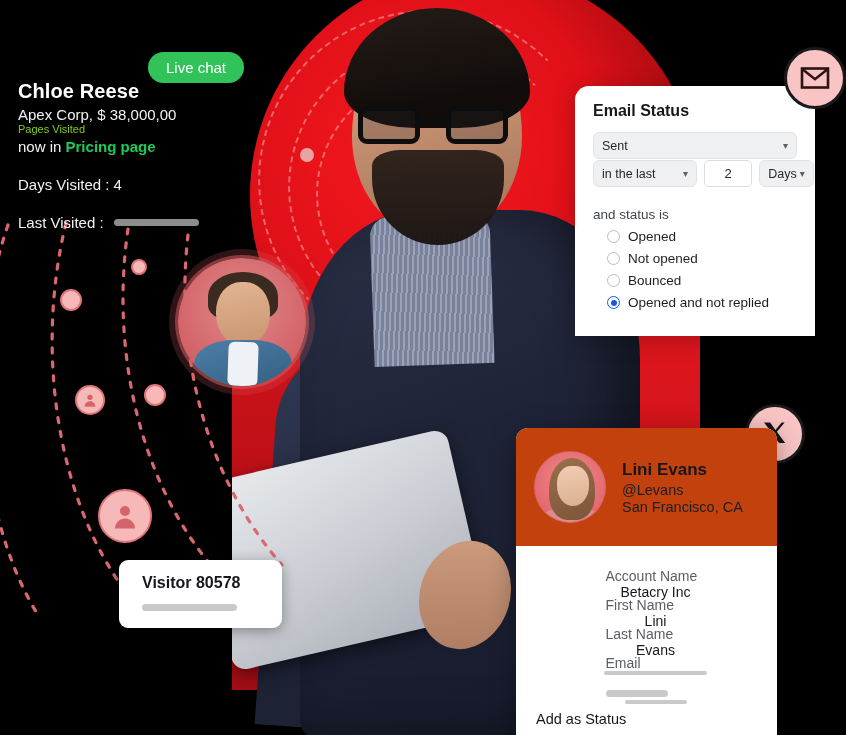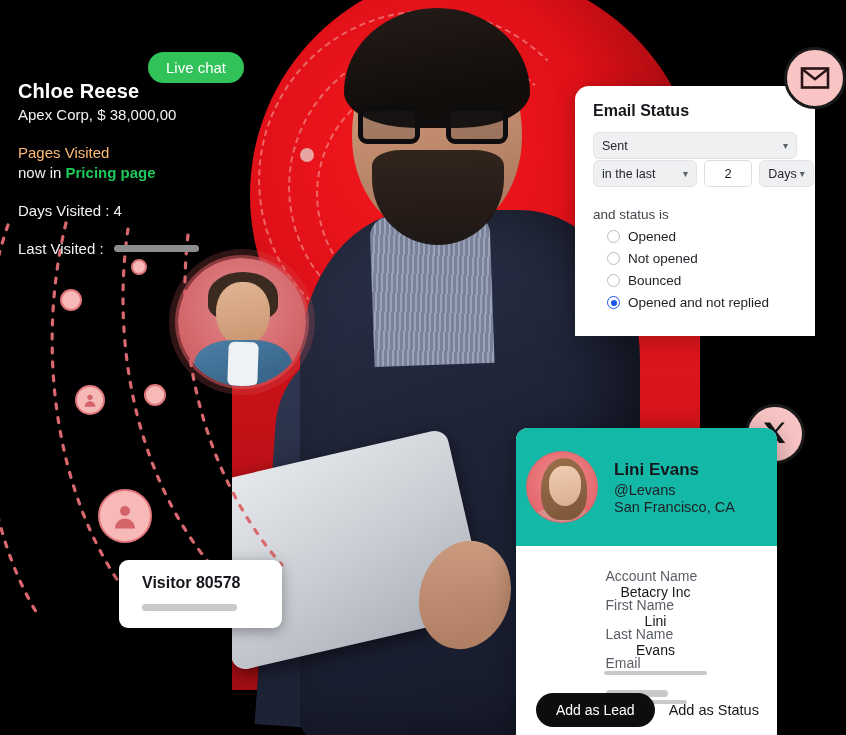--- a/index.html
+++ b/index.html
@@ -174,21 +174,21 @@
     background:#eef2f6; border-radius:6px; transform:rotate(2deg);
   }
 
   
   .chloe {
     position: absolute; left: 18px; top: 80px; width: 250px;
     color: #ffffff;
   }
   .chloe .name { font-size: 20px; font-weight: 700; letter-spacing: .1px; }
   .chloe .company { font-size: 15px; margin-top: 3px; color: #f2f2f2; }
-  .chloe .pages { font-size: 15px; margin-top: 21px; color: #fdba74; }
+  .chloe .pages { font-size: 11px; color: #84cc16; }
   .chloe .nowin { font-size: 15px; margin-top: 3px; color: #f2f2f2; }
   .chloe .nowin b { color: #1fc85b; font-weight: 700; }
   .chloe .days { font-size: 15px; margin-top: 21px; color: #f2f2f2; }
   .chloe .last {
     font-size: 15px; margin-top: 21px; color: #f2f2f2;
     display: flex; align-items: center; gap: 10px;
   }
   .bar-grey {
     display: inline-block; height: 7px; border-radius: 4px; background: #8d8d8d;
   }
@@ -268,22 +268,22 @@
   
   .lini-card {
     position: absolute; left: 516px; top: 428px;
     width: 261px; height: 307px;
     background: #ffffff;
     border-radius: 12px 12px 0 0;
     overflow: hidden;
     box-shadow: 0 6px 26px rgba(0,0,0,.35);
   }
   .lini-head {
-    height: 118px; background: #14b8a6;
-    display: flex; align-items: center; padding-left: 10px; gap: 16px;
+    height: 118px; background: #c2410c;
+    display: flex; align-items: center; padding-left: 18px; gap: 16px;
   }
   .lini-avatar {
     width: 72px; height: 72px; border-radius: 50%;
     background: radial-gradient(circle at 50% 40%, #f08b8b 0%, #e4696f 70%);
     overflow: hidden; position: relative; flex: 0 0 72px;
     border: 1px solid rgba(0,0,0,.05);
   }
   .lini-avatar .la-hair {
     position:absolute; left:14px; top:6px; width:46px; height:62px;
     background:linear-gradient(160deg,#9a6f4b,#7d5538); border-radius:50% 50% 40% 40%;
@@ -483,18 +483,17 @@
         <div class="f-key">Email</div>
         <div class="bar-grey" style="width:103px;background:#c9c9c9;"></div>
       </div>
       <div class="f-row">
         <div class="f-key"><span class="bar-grey" style="width:62px;background:#c9c9c9;"></span></div>
         <div class="bar-grey" style="width:62px;background:#c9c9c9;"></div>
       </div>
     </div>
 
     <div class="lini-actions">
-      <button class="btn-lead">Add as Lead</button>
       <button class="btn-contact">Add as Status</button>
     </div>
   </div>
 
 </div>
 
 </body></html>

